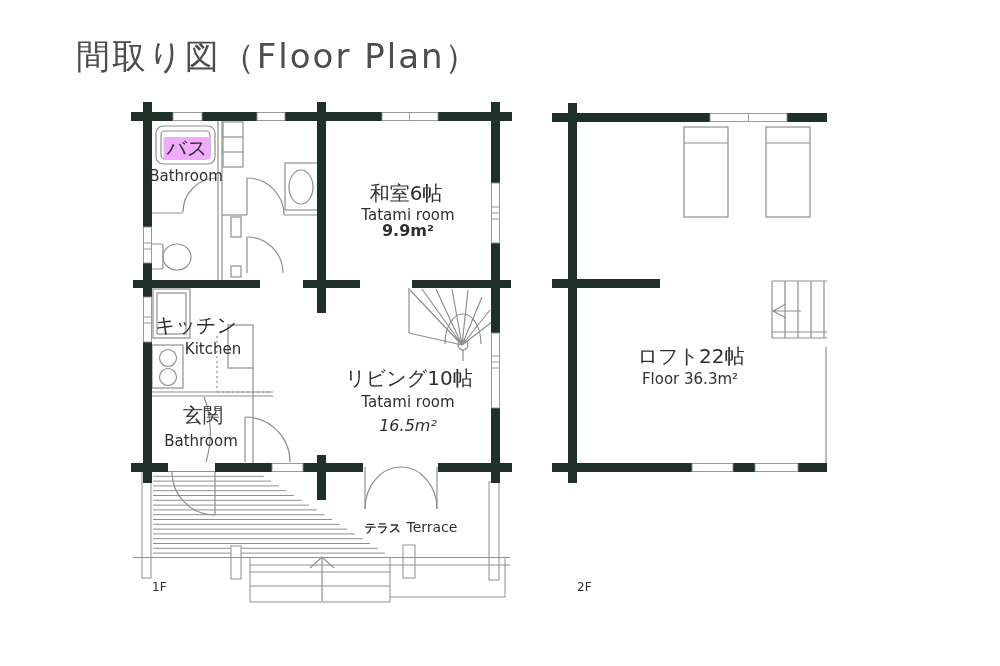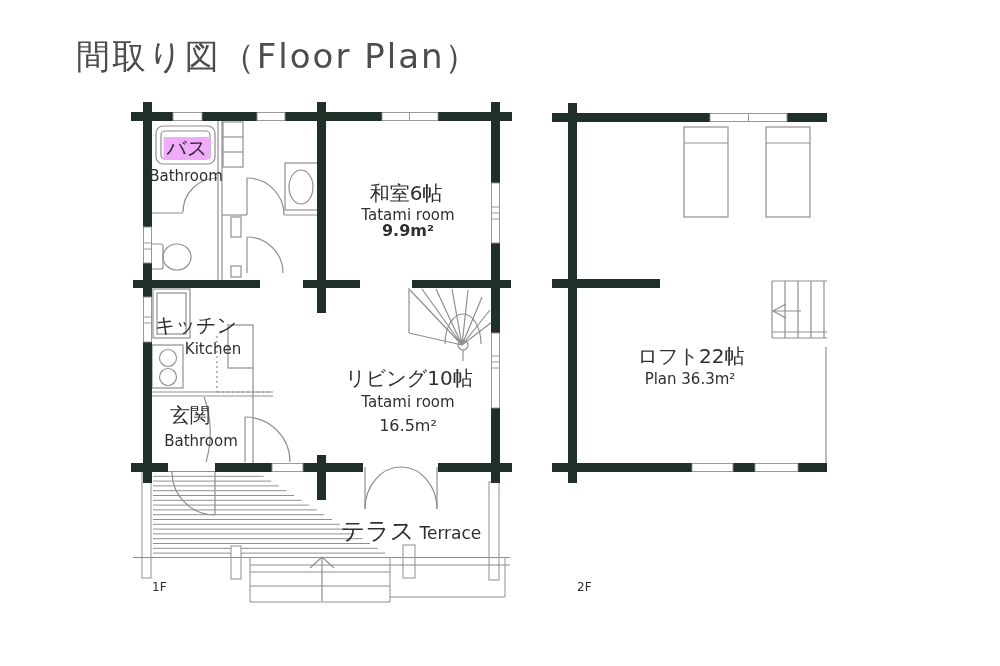--- a/index.html
+++ b/index.html
@@ -10,22 +10,22 @@
         font-family:"DejaVu Sans","Liberation Sans",sans-serif;}
   #plan-svg{position:absolute;left:0;top:0;}
   .lbl{position:absolute;transform:translateX(-50%);white-space:nowrap;color:var(--text);line-height:1.1;}
   .jp{font-size:20px;}
   .en{font-size:15px;}
   .area{font-size:16px;}
   .floor-tag{position:absolute;font-size:12px;color:var(--text);}
   #title{position:absolute;left:76px;top:34px;font-size:34px;color:var(--title);
          letter-spacing:2px;font-weight:normal;}
   .wbg{background:#f0abfc;padding:0 3px;}
-  .terrace-en{font-size:17px;}
-  .terrace-jp{font-size:24px;}
+  .terrace-en{font-size:14px;}
+  .terrace-jp{font-size:12px;font-weight:bold;}
 </style>
 </head>
 <body>
 
 <div id="page">
 
   <div id="title">間取り図（Floor Plan）</div>
 
   <svg id="plan-svg" width="1000" height="666" viewBox="0 0 1000 666">
 
@@ -221,31 +221,31 @@
   <div class="lbl jp wbg" style="left:187px;top:137px;">バス</div>
   <div class="lbl en" style="left:186px;top:168px;">Bathroom</div>
 
   <div class="lbl jp" style="left:406px;top:182px;">和室6帖</div>
   <div class="lbl en" style="left:408px;top:207px;">Tatami room</div>
   <div class="lbl area" style="left:408px;top:222px;font-weight:bold;">9.9m²</div>
 
   <div class="lbl jp" style="left:196px;top:314px;">キッチン</div>
   <div class="lbl en" style="left:193px;top:341px;margin-left:20px;">Kitchen</div>
 
-  <div class="lbl jp" style="left:190px;top:404px;text-align:center;">玄関</div>
+  <div class="lbl jp" style="left:203px;top:404px;text-align:center;">玄関</div>
   <div class="lbl en" style="left:201px;top:433px;">Bathroom</div>
 
   <div class="lbl jp" style="left:409px;top:367px;">リビング10帖</div>
   <div class="lbl en" style="left:408px;top:394px;">Tatami room</div>
-  <div class="lbl area" style="left:408px;top:417px;">16.5m²</div>
+  <div class="lbl area" style="left:408px;top:417px;font-style:italic;">16.5m²</div>
 
   <div class="lbl" style="left:411px;top:518px;">
     <span class="terrace-jp">テラス</span>
     <span class="terrace-en">Terrace</span>
   </div>
 
   <div class="lbl jp" style="left:691px;top:345px;">ロフト22帖</div>
-  <div class="lbl en" style="left:690px;top:371px;">Plan 36.3m²</div>
+  <div class="lbl en" style="left:690px;top:371px;">Floor 36.3m²</div>
 
   <div class="floor-tag" style="left:152px;top:580px;">1F</div>
   <div class="floor-tag" style="left:577px;top:580px;">2F</div>
 
 </div>
 
 </body></html>

